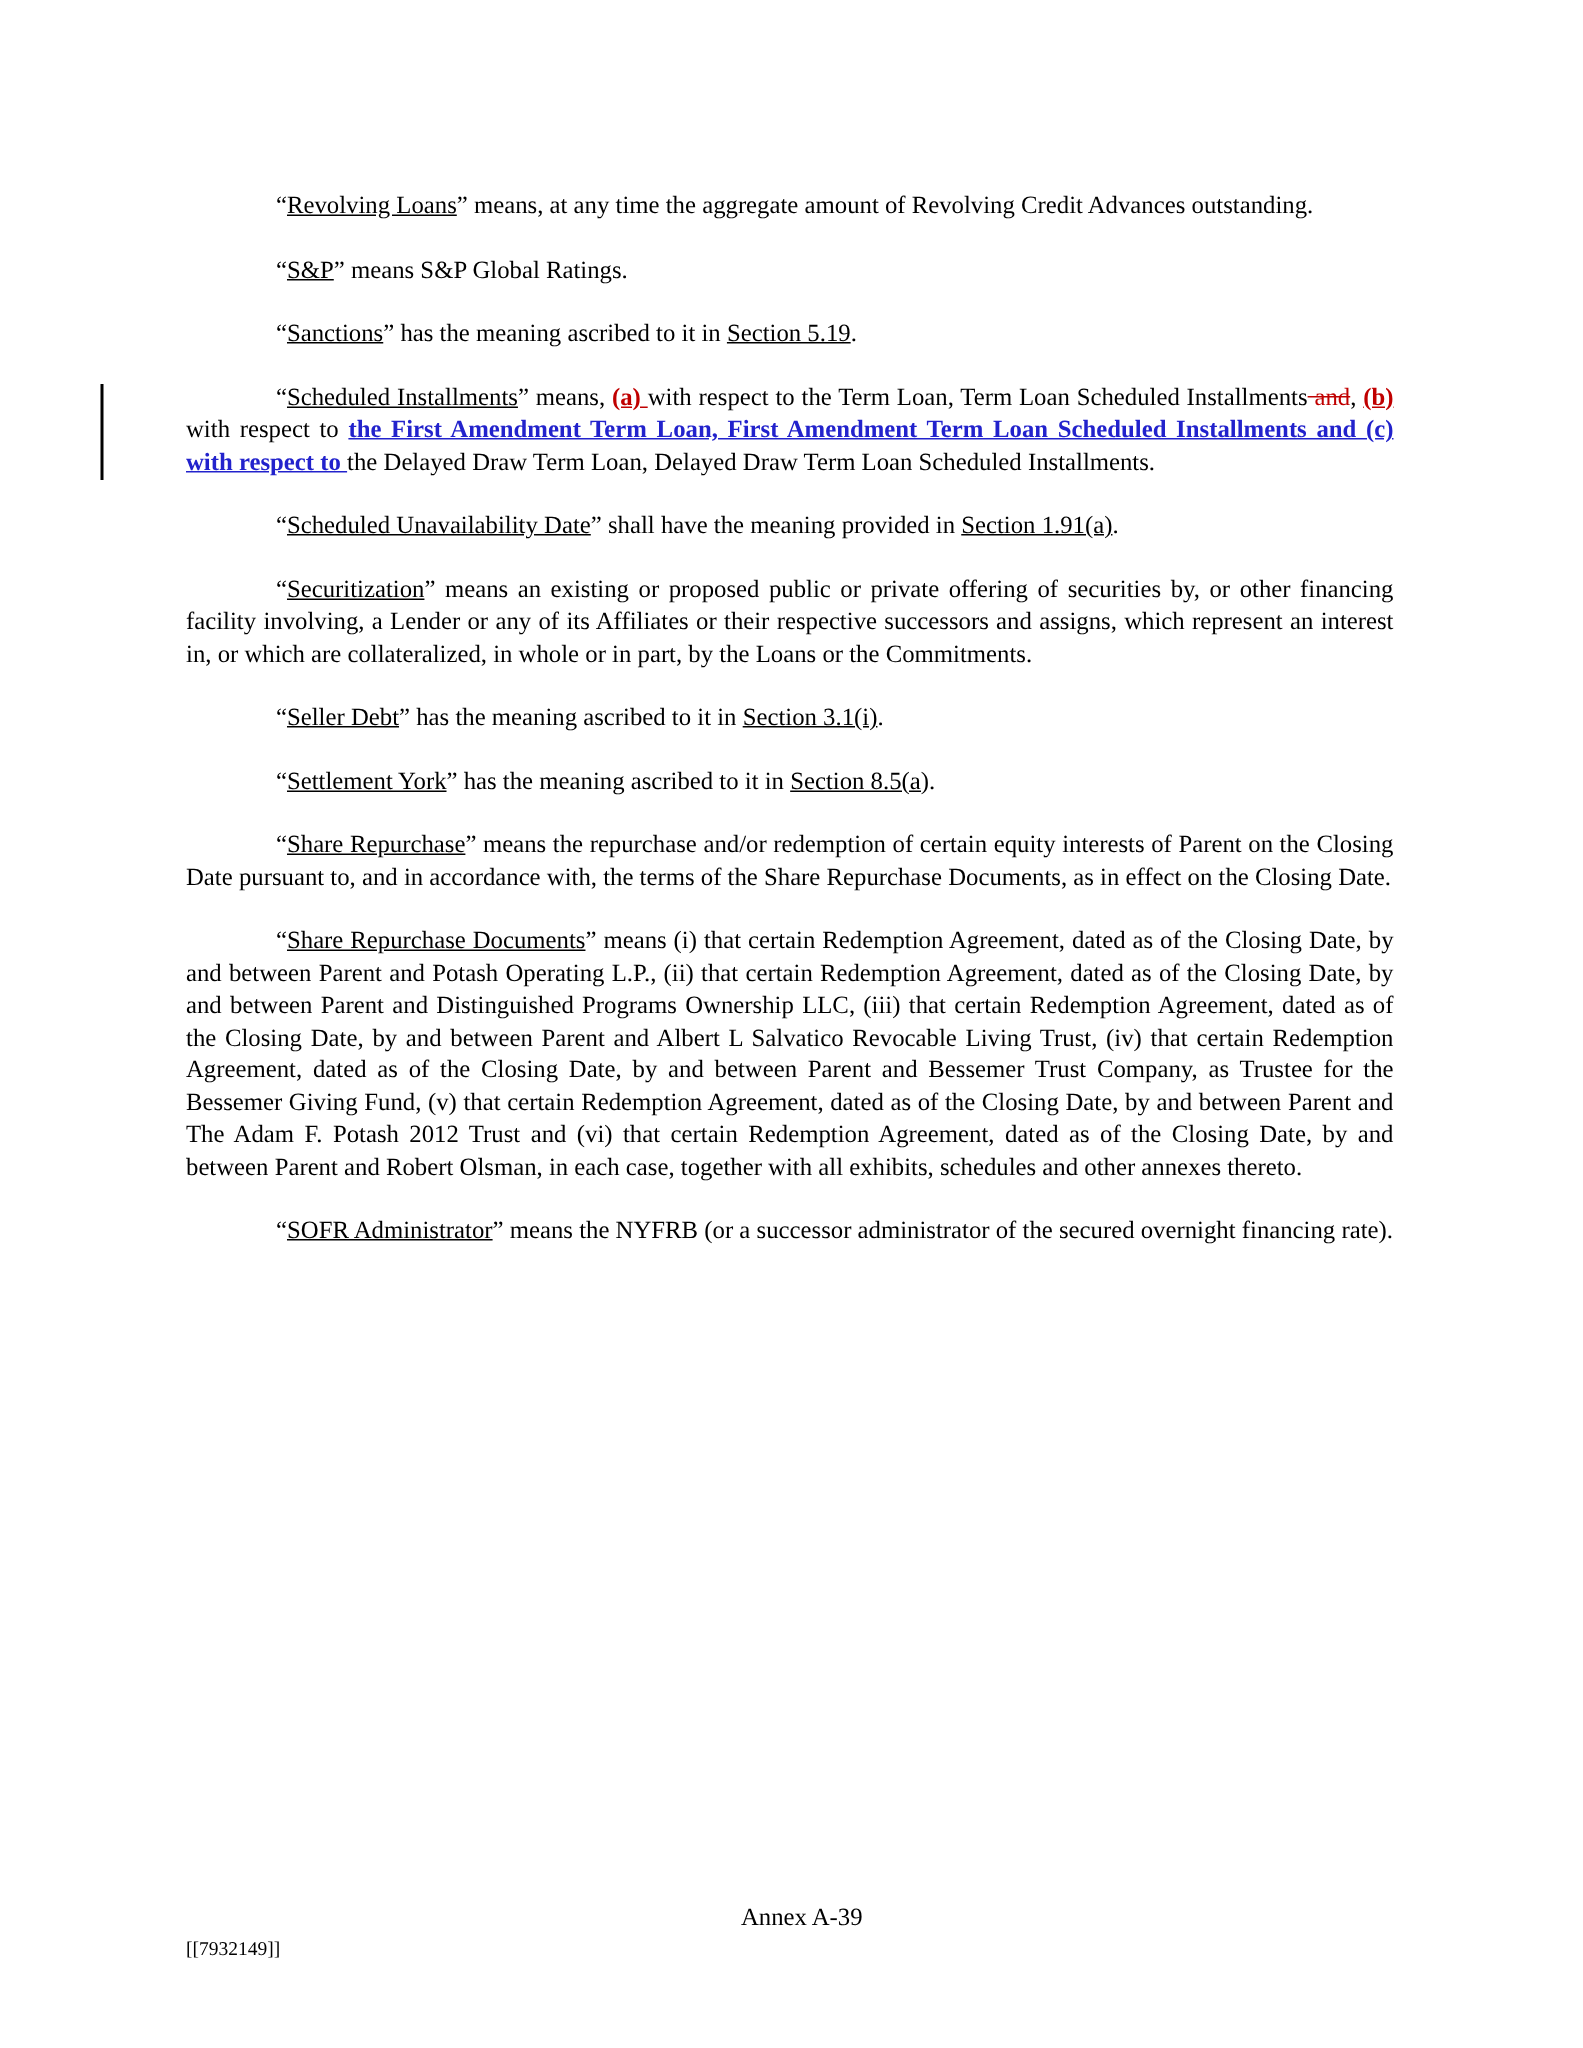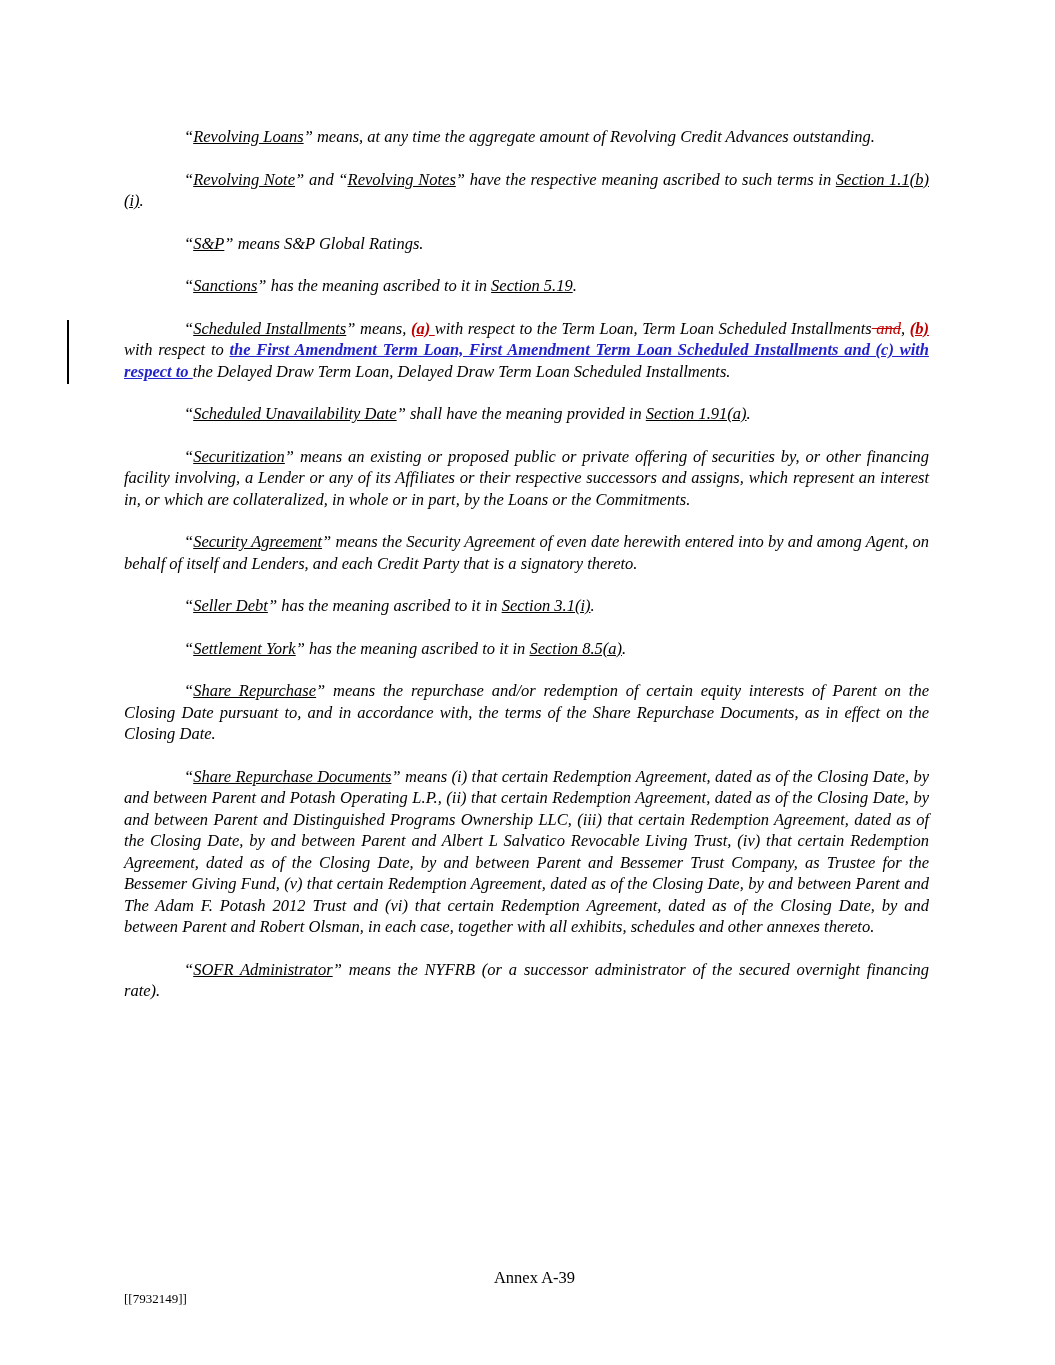--- a/index.html
+++ b/index.html
@@ -17,21 +17,20 @@
   }
   .page {
     position: absolute;
     inset: 0;
   }
   .content {
     position: absolute;
     left: 124px;
     top: 126px;
     width: 805px;
-    font-style: italic;
   }
   p.para {
     margin: 0 0 21px 0;
     font-size: 16.5px;
     line-height: 21.5px;
     text-align: justify;
     text-indent: 60px;
     position: relative;
   }
   span.u {
@@ -75,27 +74,25 @@
     top: 1291px;
     font-size: 13px;
   }
 </style>
 </head>
 <body>
 
 <div class="page">
   <div class="content">
       <p class="para"><span>“</span><span class="u">Revolving Loans</span><span>” means, at any time the aggregate amount of Revolving Credit Advances outstanding.</span></p>
-      <p class="para"><span>“</span><span class="u">Revolving Note</span><span>” and “</span><span class="u">Revolving Notes</span><span>” have the respective meaning ascribed to such terms in </span><span class="u">Section 1.1(b)(i)</span><span>.</span></p>
       <p class="para"><span>“</span><span class="u">S&amp;P</span><span>” means S&amp;P Global Ratings.</span></p>
       <p class="para"><span>“</span><span class="u">Sanctions</span><span>” has the meaning ascribed to it in </span><span class="u">Section 5.19</span><span>.</span></p>
       <p class="para changed"><span>“</span><span class="u">Scheduled Installments</span><span>” means, </span><span class="ins">(a) </span><span>with respect to the Term Loan, Term Loan Scheduled Installments</span><span class="del"> and</span><span>, </span><span class="ins">(b) </span><span>with respect to </span><span class="insb">the First Amendment Term Loan, First Amendment Term Loan Scheduled Installments and (c) with respect to </span><span>the Delayed Draw Term Loan, Delayed Draw Term Loan Scheduled Installments.</span></p>
       <p class="para"><span>“</span><span class="u">Scheduled Unavailability Date</span><span>” shall have the meaning provided in </span><span class="u">Section 1.91(a)</span><span>.</span></p>
       <p class="para"><span>“</span><span class="u">Securitization</span><span>” means an existing or proposed public or private offering of securities by, or other financing facility involving, a Lender or any of its Affiliates or their respective successors and assigns, which represent an interest in, or which are collateralized, in whole or in part, by the Loans or the Commitments.</span></p>
-      <p class="para"><span>“</span><span class="u">Security Agreement</span><span>” means the Security Agreement of even date herewith entered into by and among Agent, on behalf of itself and Lenders, and each Credit Party that is a signatory thereto.</span></p>
       <p class="para"><span>“</span><span class="u">Seller Debt</span><span>” has the meaning ascribed to it in </span><span class="u">Section 3.1(i)</span><span>.</span></p>
       <p class="para"><span>“</span><span class="u">Settlement York</span><span>” has the meaning ascribed to it in </span><span class="u">Section 8.5(a)</span><span>.</span></p>
       <p class="para"><span>“</span><span class="u">Share Repurchase</span><span>” means the repurchase and/or redemption of certain equity interests of Parent on the Closing Date pursuant to, and in accordance with, the terms of the Share Repurchase Documents, as in effect on the Closing Date.</span></p>
       <p class="para"><span>“</span><span class="u">Share Repurchase Documents</span><span>” means (i) that certain Redemption Agreement, dated as of the Closing Date, by and between Parent and Potash Operating L.P., (ii) that certain Redemption Agreement, dated as of the Closing Date, by and between Parent and Distinguished Programs Ownership LLC, (iii) that certain Redemption Agreement, dated as of the Closing Date, by and between Parent and Albert L Salvatico Revocable Living Trust, (iv) that certain Redemption Agreement, dated as of the Closing Date, by and between Parent and Bessemer Trust Company, as Trustee for the Bessemer Giving Fund, (v) that certain Redemption Agreement, dated as of the Closing Date, by and between Parent and The Adam F. Potash 2012 Trust and (vi) that certain Redemption Agreement, dated as of the Closing Date, by and between Parent and Robert Olsman, in each case, together with all exhibits, schedules and other annexes thereto.</span></p>
       <p class="para"><span>“</span><span class="u">SOFR Administrator</span><span>” means the NYFRB (or a successor administrator of the secured overnight financing rate).</span></p>
     </div>
   <div class="footer-annex">Annex A-39</div>
   <div class="footer-docid">[[7932149]]</div>
 </div>
 

